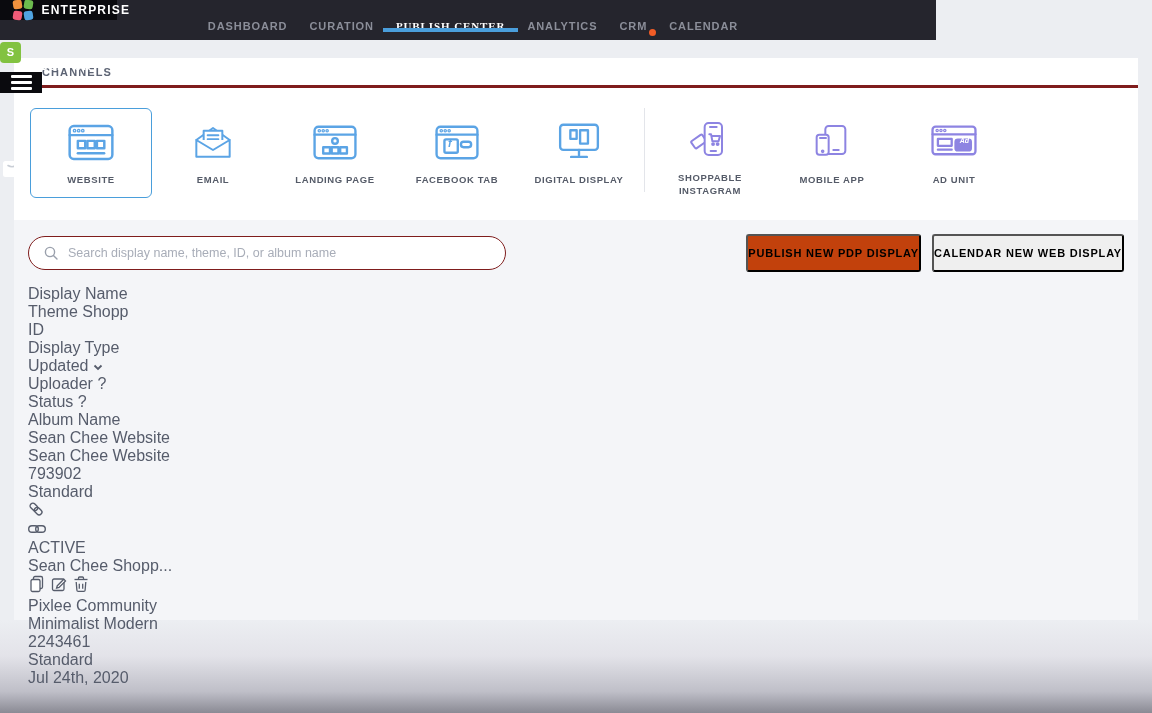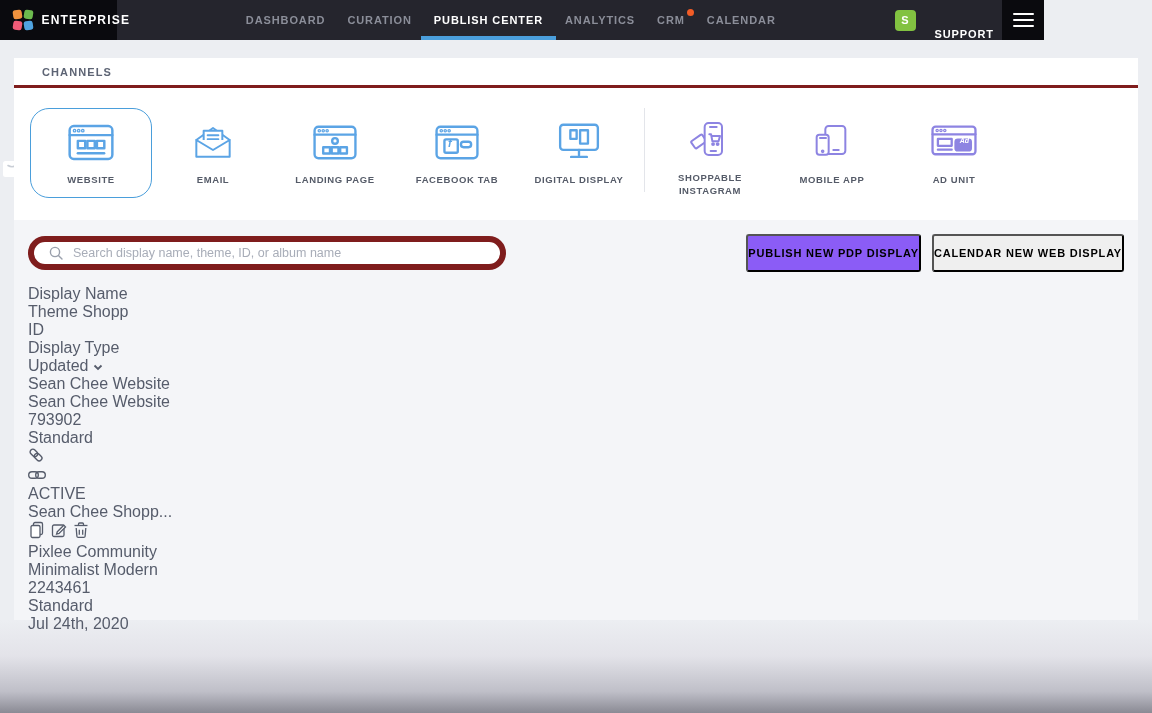--- a/index.html
+++ b/index.html
@@ -4,63 +4,63 @@
 <style>
   * { margin:0; padding:0; box-sizing:border-box; }
   html,body { width:1152px; height:713px; overflow:hidden; }
   body {
     font-family:"Liberation Sans", sans-serif;
     background:linear-gradient(180deg,#eceef2 0%,#eceef2 87%,#e3e3e9 92%,#bfbfc8 97%,#8a8a94 100%);
     position:relative; color:#565c6b;
   }
 
   
-  .navbar { position:absolute; top:0; left:0; width:1044px; height:40px; background:#25252d; display:flex; align-items:stretch; z-index:10; }
+  .navbar { position:absolute; top:0; left:0; width:936px; height:40px; background:#25252d; display:flex; align-items:stretch; z-index:10;flex-direction:column; }
   .brand-block { width:117px; background:#0a0a0e; display:flex; align-items:center; gap:9px; padding-left:13px; flex:none; }
   .logo-grid { width:20px; height:20px; display:grid; grid-template-columns:9px 9px; grid-template-rows:9px 9px; gap:1.5px; }
   .logo-grid span { border-radius:2.5px; display:block; }
   .lg-1{background:#f0923e; transform:rotate(-8deg);} .lg-2{background:#6cbb4e; transform:rotate(8deg);}
   .lg-3{background:#ef5b77; transform:rotate(8deg);} .lg-4{background:#4fa3e0; transform:rotate(-8deg);}
   .brand-name { color:#fff; font-size:12px; font-weight:bold; letter-spacing:1.2px; }
   .nav-items { flex:1; display:flex; justify-content:center; align-items:stretch; gap:22px; margin-left:10px; }
   .nav-item { display:flex; align-items:center; font-size:11px; font-weight:bold; letter-spacing:.9px; color:#8b8e99; cursor:pointer; position:relative; }
-  .nav-item.active { color:#fff; }
+  .nav-item.active { color:#fff;font-family:Liberation Serif, serif; }
   .nav-item.active::after { content:""; position:absolute; left:-13px; right:-13px; bottom:0; height:4px; background:#4a9edb; }
   .crm-dot { position:absolute; top:9px; right:-9px; width:7px; height:7px; border-radius:50%; background:#f25c26; }
   .nav-right { display:flex; align-items:center; gap:19px; margin-right:8px; }
   .avatar-badge { width:21px; height:21px; border-radius:4px; background:#82c241; color:#fff; font-size:11px; font-weight:bold; display:flex; align-items:center; justify-content:center; }
   .support-label { color:#fff; font-size:11px; font-weight:bold; letter-spacing:.9px;margin-top:28px; }
   .menu-block { width:42px; background:#0a0a0e; display:flex; align-items:center; justify-content:center; flex:none; }
   .hamburger { width:21px; }
   .hamburger span { display:block; height:2.6px; background:#fff; border-radius:1px; margin:3.4px 0; }
 
   
   .card { position:absolute; left:14px; right:14px; top:58px; height:562px; }
   .channels-section { background:#fff; height:162px; }
   .channels-header { height:30px; display:flex; align-items:center; padding-left:28px; border-bottom:3px solid #7f1d1d; }
   .channels-title { font-size:11px; font-weight:bold; letter-spacing:1.1px; color:#5d6474; }
   .channels-row { display:flex; align-items:flex-start; padding:20px 0 0 16px; }
   .channel-item { width:122px; height:90px; display:flex; flex-direction:column; align-items:center; justify-content:flex-start; padding-top:12px; gap:11px; border:1.5px solid transparent; border-radius:6px; cursor:pointer; }
-  .channel-item.selected { border-color:#4a9edb;border-radius:19px; }
+  .channel-item.selected { border-color:#4a9edb; }
   .channel-label { font-size:9.5px; font-weight:bold; letter-spacing:.6px; color:#555b68; text-align:center; line-height:1.35; max-width:104px; }
   .channel-ico { height:42px; display:flex; align-items:center; justify-content:center; position:relative; }
   .blue-ico { color:#5ba4e5; } .purple-ico { color:#8d84e2; }
   .channel-ico svg { stroke:currentColor; fill:none; stroke-width:1.5; stroke-linecap:round; stroke-linejoin:round; }
   .channels-divider { width:1px; height:84px; background:#e3e5ea; margin:0 4px; flex:none; }
   .fb-glyph { position:absolute; left:13px; top:16px; font-size:11px; font-weight:bold; color:#5ba4e5; font-style:italic; }
   .ad-glyph { position:absolute; right:8px; top:16px; font-size:7px; font-weight:bold; color:#fff; font-style:italic; }
 
   .card-body { background:#f4f5f8; height:400px; padding:0 14px; }
   .toolbar { height:65px; display:flex; align-items:center; justify-content:space-between; }
-  .search-box { width:478px; height:34px; background:#fff; border:6px solid #7f1d1d; border-radius:17px; display:flex; align-items:center; padding:0 14px; gap:9px; }
+  .search-box { width:478px; height:34px; background:#fff; border:1px solid #7f1d1d; border-radius:17px; display:flex; align-items:center; padding:0 14px; gap:9px; }
   .search-box input { border:none; outline:none; flex:1; font-size:12.5px; color:#565c6b; background:transparent; font-family:"Liberation Sans",sans-serif; }
   .search-box input::placeholder { color:#a8adb8; }
   .toolbar-buttons { display:flex; gap:11px; }
   .btn { height:38px; border-radius:3px; font-size:11px; font-weight:bold; letter-spacing:.8px; cursor:pointer; font-family:"Liberation Sans",sans-serif; }
-  .btn-outline { background:#8b5cf6; border:1px solid #50566', color:#3f4553; border:1px solid #565c6b; padding:0 26px; color:#3f4553; }
+  .btn-outline { background:#c2410c; border:1px solid #50566', color:#3f4553; border:1px solid #565c6b; padding:0 26px; color:#3f4553; }
   .btn-primary { background:#4a9edb; border:1px solid #4a9edb; color:#fff; padding:0 30px; }
 
   /* ---------- table ---------- */
   .table-wrap { background:#fff; border:1px solid #e2e4ea; border-radius:2px; }
   .tr { display:grid; grid-template-columns:163px 138px 80px 129px 101px 60px 85px 85px 128px 1fr; align-items:center; padding-left:16px; }
   .thead { height:33px; border-bottom:1px solid #e8eaef; }
   .th { font-size:12px; font-weight:bold; color:#3d4456; display:flex; align-items:center; gap:6px; }
   .row { height:48px; border-top:1px solid #eef0f3; font-size:12.5px; color:#565c6b; }
   .row:first-of-type { border-top:none; }
   .row:nth-of-type(odd) { background:#f7f8fb; }
@@ -328,20 +328,29 @@
         <div class="th">Display Name</div>
         <div class="th">Theme Shopp</div>
         <div class="th">ID</div>
         <div class="th">Display Type</div>
         <div class="th">
           <span>Updated</span>
           <span class="sort-caret"><svg width="10" height="7">
                 <use href="#i-caret"></use>
               </svg></span>
         </div>
+        <div class="th">
+          <span>Uploader</span>
+          <span class="help-circle">?</span>
+        </div>
+        <div class="th">
+          <span>Status</span>
+          <span class="help-circle">?</span>
+        </div>
+        <div class="th">Album Name</div>
         <div class="th"></div>
       </div>
 
       <div class="tr row">
         <div class="cell">Sean Chee Website</div>
         <div class="cell">Sean Chee Website</div>
         <div class="cell">793902</div>
         <div class="cell">Standard</div>
         <div class="icon-cell"><span class="mini-ico url-pad"><svg width="16" height="16">
                 <use href="#i-link"></use>

